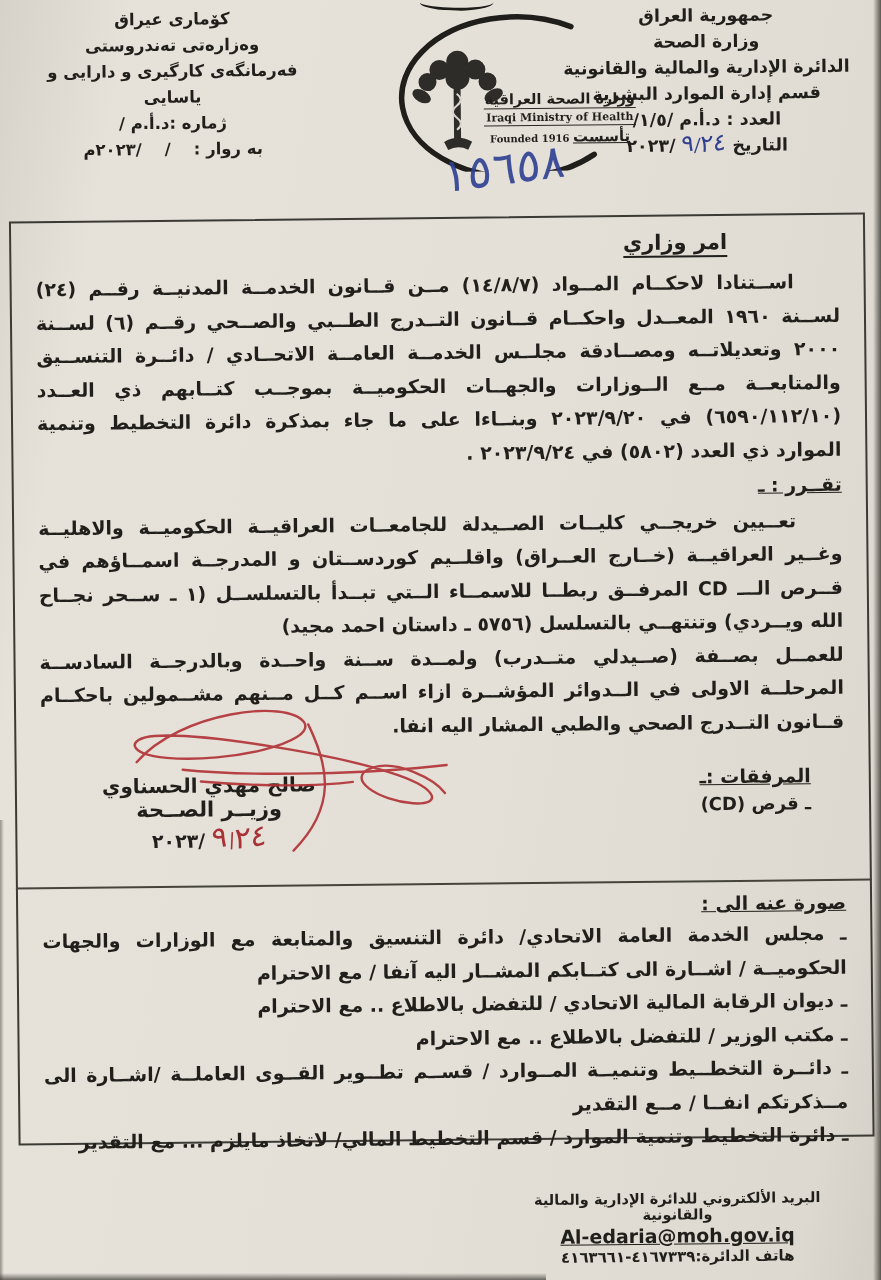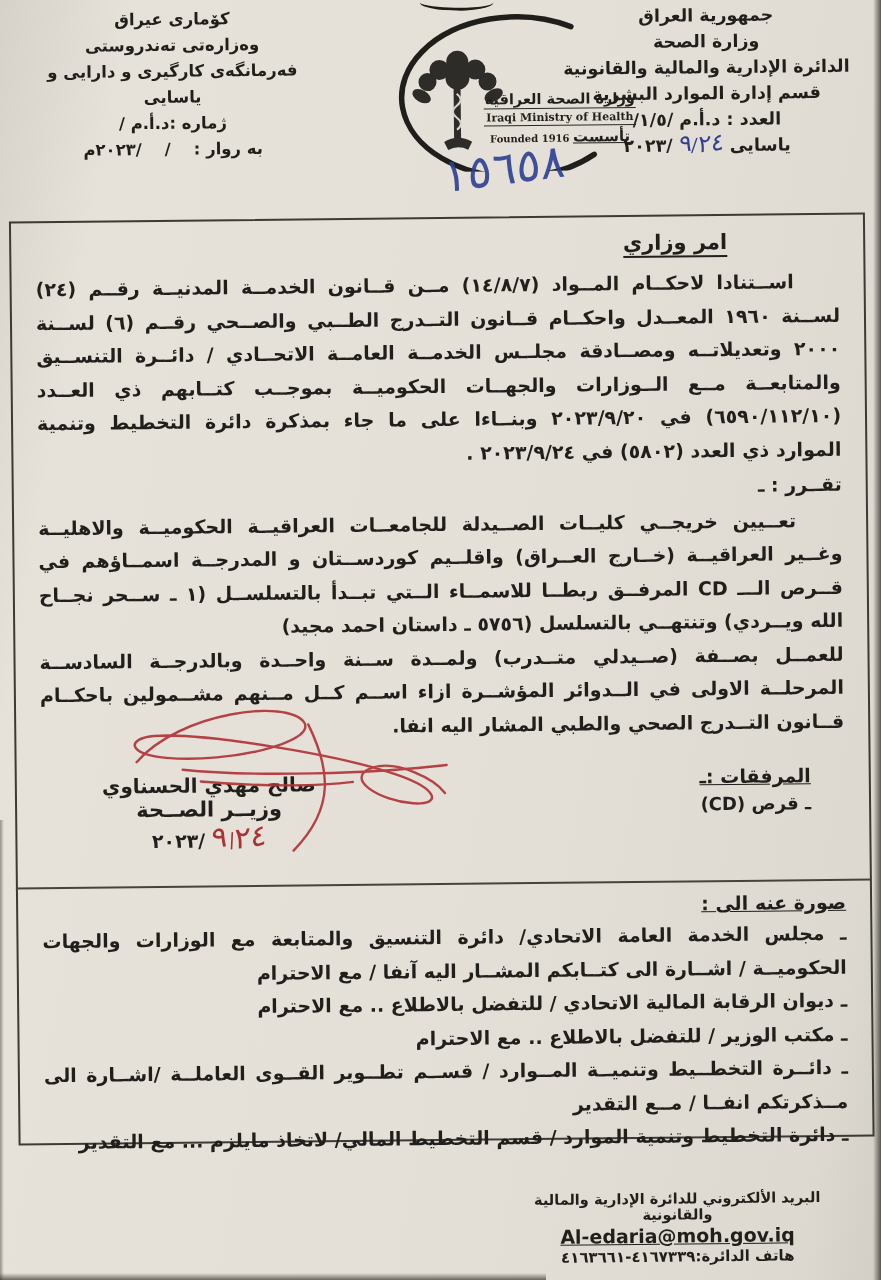--- a/index.html
+++ b/index.html
@@ -46,21 +46,21 @@
 
   
   .frame{position:absolute;left:12px;right:13px;top:217px;height:924px;
     border:2px solid #3c3a34;padding:0 24px;box-sizing:border-box;}
   .title{width:fit-content;margin:14px 112px 0 auto;font-size:21px;font-weight:bold;
     border-bottom:2.5px solid #211f1b;padding-bottom:1px;}
   .frame p{margin:0;font-size:19px;font-weight:bold;line-height:33.5px;
     text-align:justify;text-justify:inter-word;}
   .p-first{margin-top:9px !important;text-indent:46px;}
   .p-indent{text-indent:46px;}
-  .decision{width:fit-content;margin:2px 0 !important;}
+  .decision{width:fit-content;text-decoration:underline;margin:2px 0 !important;}
   .attach{margin:26px 34px 0 0;}
   .attach-title{width:fit-content;font-size:19px;font-weight:bold;text-decoration:underline;}
   .attach-item{font-size:18px;font-weight:bold;margin-top:6px;}
 
   
   .sig{position:absolute;left:42px;top:552px;width:300px;text-align:center;}
   .sig-scribble{position:absolute;left:-18px;top:-78px;width:436px;height:168px;pointer-events:none;}
   .sig-name{font-size:20px;font-weight:bold;}
   .sig-title{font-size:21px;font-weight:bold;letter-spacing:2px;}
   .sig-date{margin-top:6px;font-weight:bold;font-size:19px;}
@@ -89,21 +89,21 @@
 
     <div class="top-mark"></div>
 
     <div class="hdr-right">
       <div>جمهورية العراق</div>
       <div>وزارة الصحة</div>
       <div>الدائرة الإدارية والمالية والقانونية</div>
       <div>قسم إدارة الموارد البشرية</div>
       <div>العدد : د.أ.م /١/٥/</div>
       <div>
-        <span>ياسايى</span>
+        <span>التاريخ</span>
         <span class="hand-blue">٢٤</span><span class="hand-blue sep"> / </span><span class="hand-blue">٩</span><span> /٢٠٢٣</span>
       </div>
     </div>
 
     <div class="hdr-left">
       <div>كۆمارى عيراق</div>
       <div>وەزارەتى تەندروستى</div>
       <div>فەرمانگەى كارگيرى و دارايى و ياسايى</div>
       <div>ژماره :د.أ.م /</div>
       <div>به روار :&nbsp;&nbsp;&nbsp;&nbsp;/&nbsp;&nbsp;&nbsp;&nbsp;/٢٠٢٣م</div>

